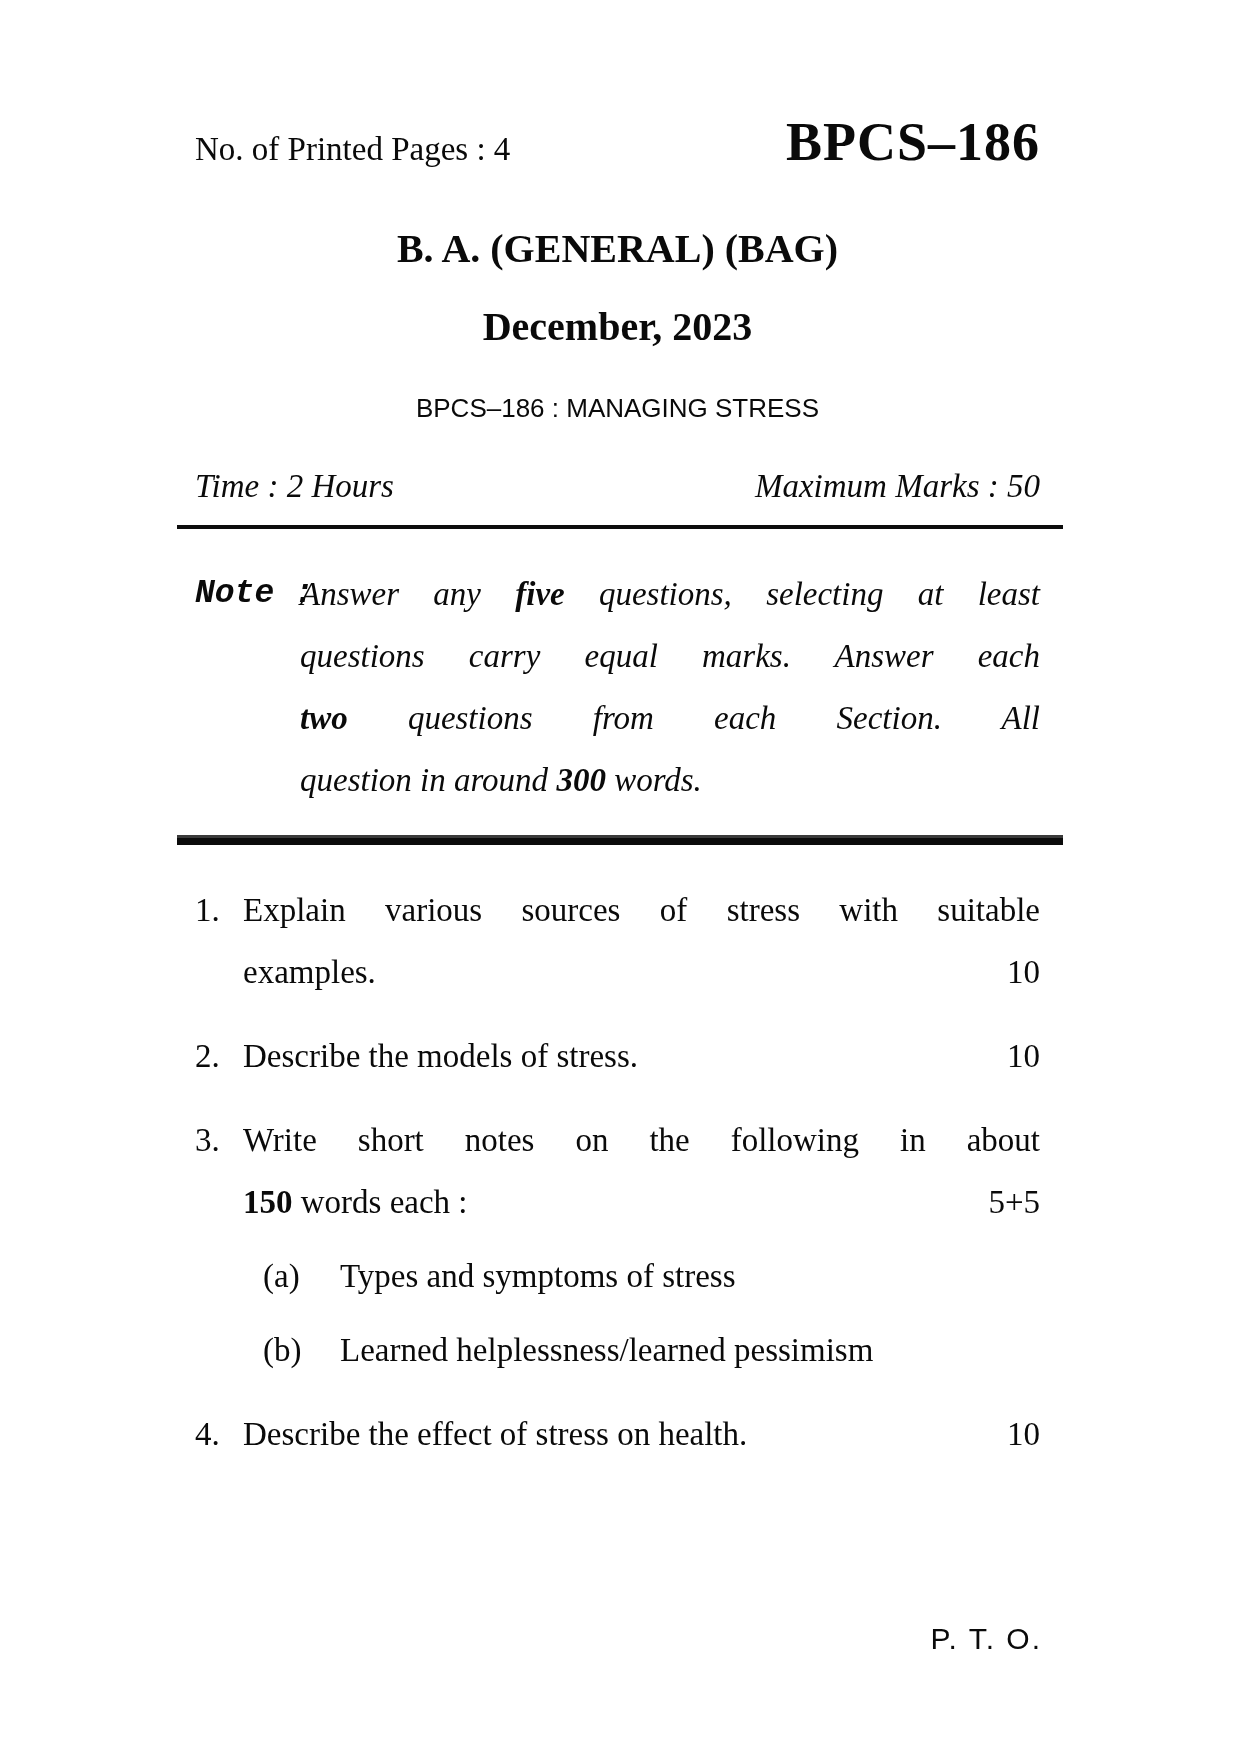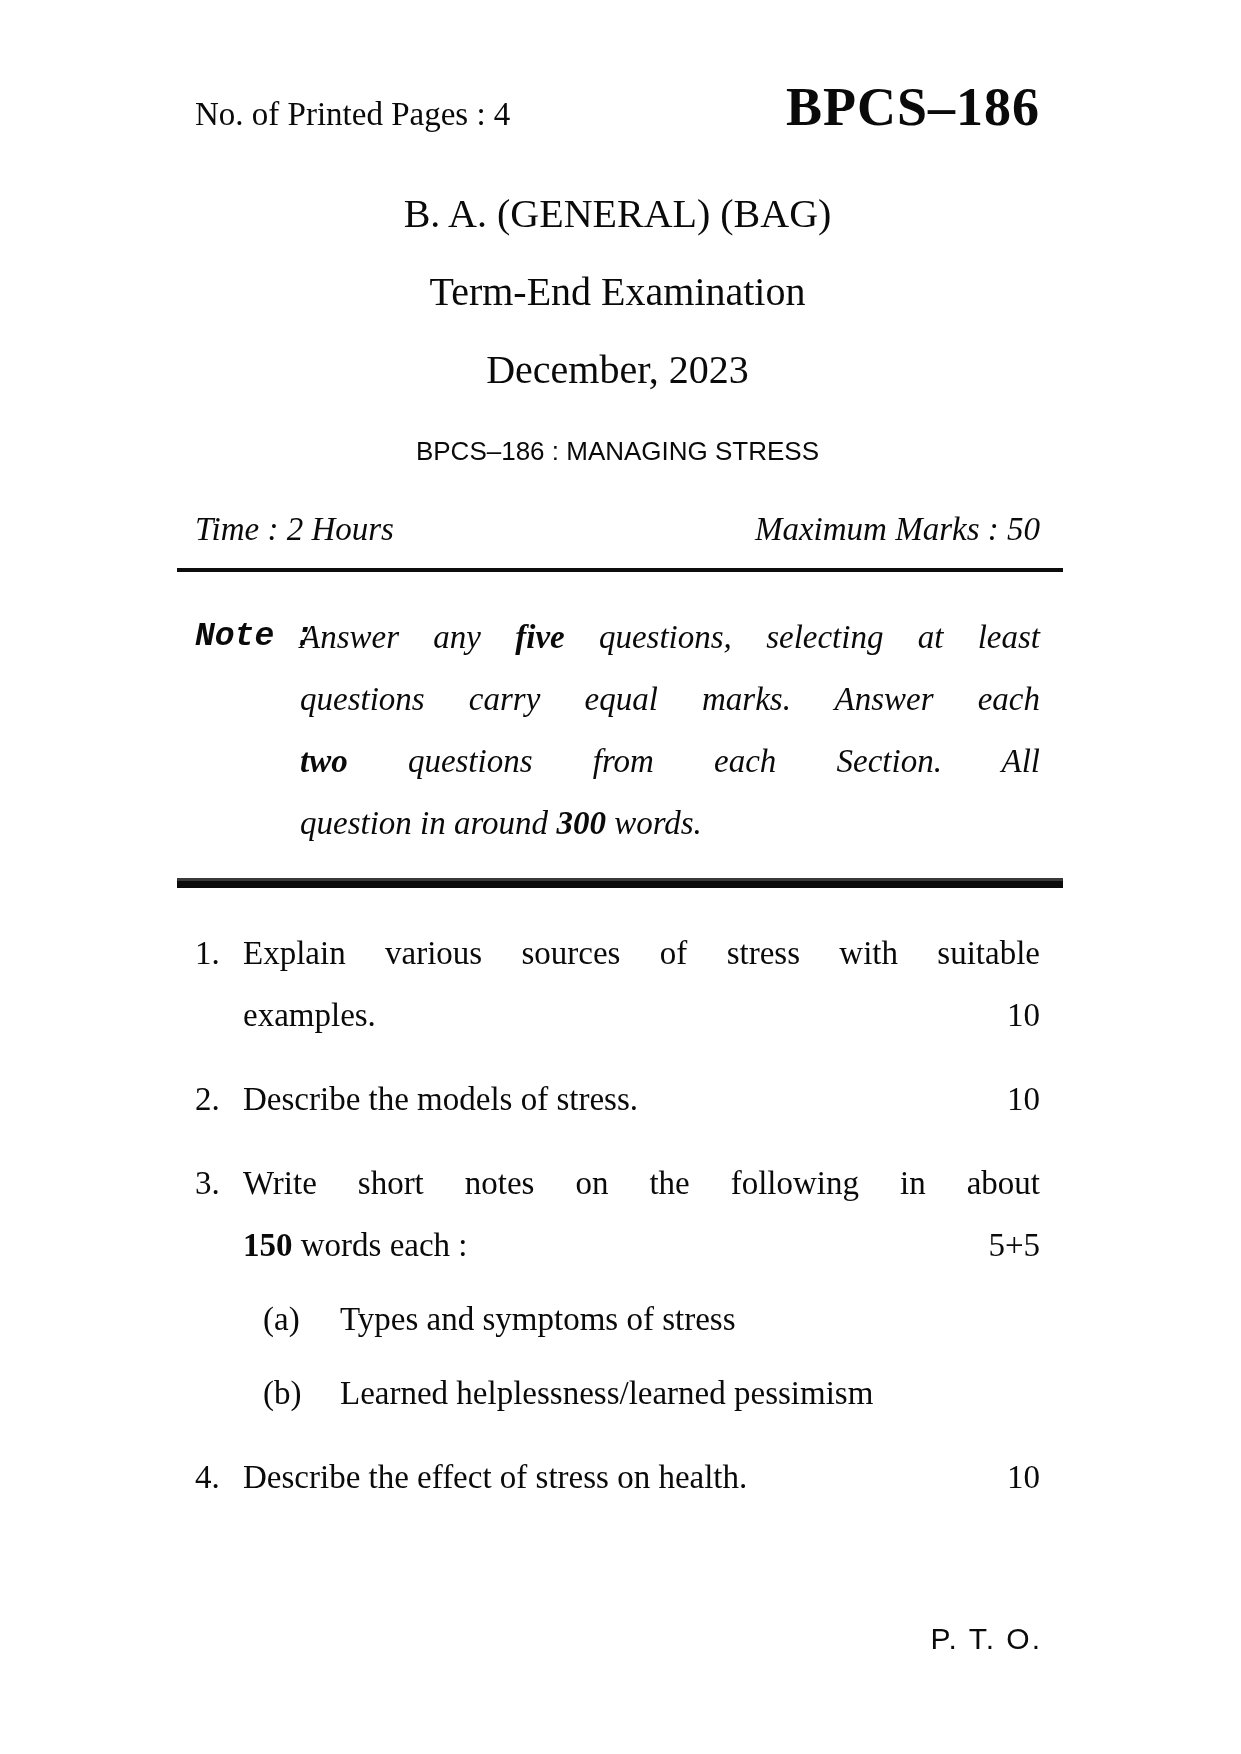--- a/index.html
+++ b/index.html
@@ -7,37 +7,37 @@
   body { font-family: "Liberation Serif", "DejaVu Serif", serif; color: #0a0a0a; }
 
   .page {
     position: relative;
     width: 1241px;
     height: 1754px;
     background: #ffffff;
     overflow: hidden;
   }
   .content {
-    padding: 76px 201px 0 195px; 
+    padding: 111px 201px 0 195px; 
   }
 
   
   .hdr-row {
     display: flex;
     justify-content: space-between;
     align-items: baseline;
   }
   .hdr-left  { font-size: 33px; }
   .hdr-right { font-size: 54px; font-weight: bold; letter-spacing: 1px; }
 
   
   .title-block { margin-top: 52px; text-align: center; }
   .title-line {
     font-size: 40px;
-    font-weight: normal;
+    font-weight: bold;
     line-height: 48px;
     margin-bottom: 30px;
   }
   .course-line {
     margin-top: 42px;
     text-align: center;
     font-family: "Liberation Sans", "DejaVu Sans", sans-serif;
     font-weight: normal;
     font-size: 26px;
   }
@@ -139,21 +139,20 @@
 <div class="page">
   <div class="content">
 
     <div class="hdr-row">
       <span class="hdr-left">No. of Printed Pages : 4</span>
       <span class="hdr-right">BPCS–186</span>
     </div>
 
     <div class="title-block">
       <div class="title-line">B. A. (GENERAL) (BAG)</div>
-      <div class="title-line">Term-End Examination</div>
       <div class="title-line">December, 2023</div>
     </div>
 
     <div class="course-line">BPCS–186 : MANAGING STRESS</div>
 
     <div class="time-row">
       <span>Time : 2 Hours</span>
       <span>Maximum Marks : 50</span>
     </div>
 

